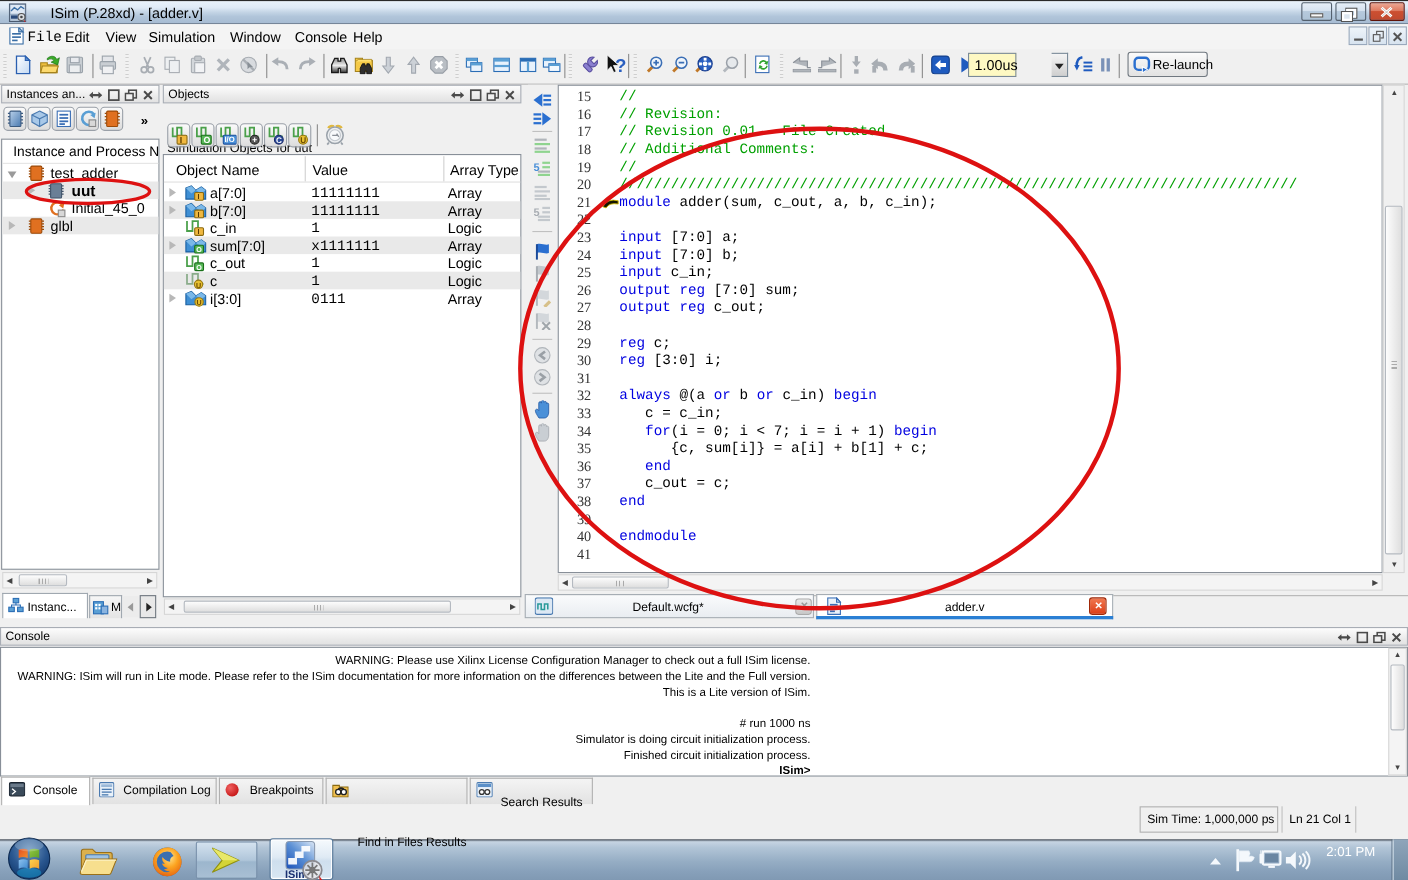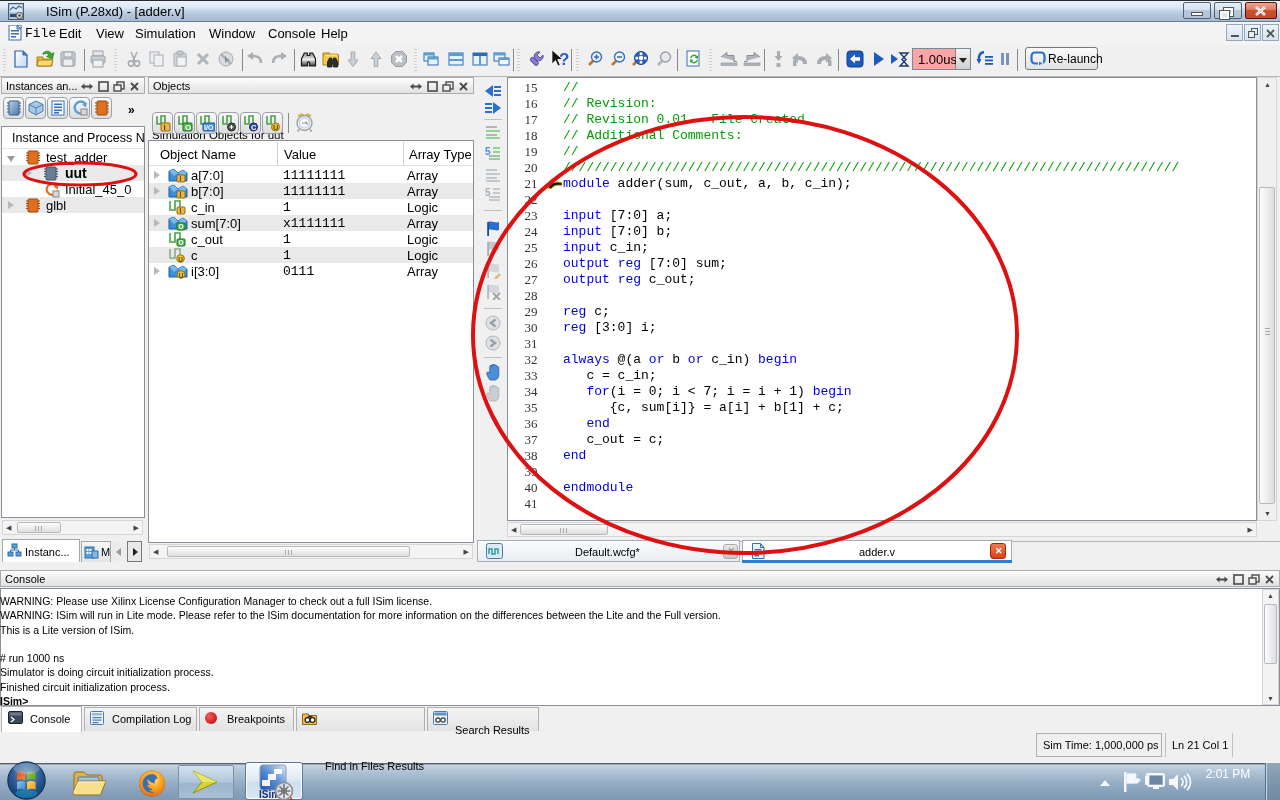--- a/index.html
+++ b/index.html
@@ -53,21 +53,21 @@
 
 .objbtn { position:absolute; top:0px; width:21px; height:22px; border:1px solid #9aa0a8; border-radius:4px; background:linear-gradient(180deg,#fafafa,#dcdcdc); }
 
 
 .code { position:absolute; font-family:"Liberation Mono", monospace; font-size:13px; line-height:16px; white-space:pre; color:#000; }
 .ln { position:absolute; font-family:Liberation Serif, serif; font-size:13px; line-height:16px; color:#333; text-align:center; width:30px; white-space:pre; }
 .kw { color:#0000e0; }
 .cm { color:#00a000; }
 
 
-#console-text { position:absolute; left:0; top:594px; font-size:10.5px; line-height:14.3px; color:#000; }
+#console-text { position:absolute; left:16px; top:594px; font-size:10.5px; line-height:14.3px; color:#000;text-align:right; }
 
 
 .btab { position:absolute; top:707px; height:24px; border:1px solid #b0b0b0; border-bottom:none; background:linear-gradient(180deg,#f4f4f4,#e2e2e2); font-size:12px; }
 .btab.active { background:#fff; height:26px; top:706px; z-index:2; }
 
 
 #taskbar { left:0; top:763px; width:1280px; height:37px;
   background:linear-gradient(180deg,#39424d 0%,#c6d4e2 6%,#b2c5d7 20%,#95adc4 55%,#87a0ba 80%,#8099b3 100%); }
 </style>
 </head>
@@ -341,21 +341,21 @@
 
     <svg class="ticon" style="left:872px;" width="14" height="18">
         <path d="M2 2 l10 7 l-10 7 z" fill="#1f5bbf"></path>
       </svg>
 
     <svg class="ticon" style="left:890px;" width="20" height="18">
         <path d="M1 4 l7 5 l-7 5 z" fill="#1f5bbf"></path>
         <path d="M10 3 h8 l-6 6.5 l6 6.5 h-8 l6 -6.5 z" fill="none" stroke="#16386e" stroke-width="1.4"></path>
       </svg>
 
-    <div class="abs" style="left:912px;top:48px;width:44px;height:22px;background:#fca5a5;border:1px solid #7a8a98;font-size:13px;padding:3px 0 0 5px;">1.00us</div>
+    <div class="abs" style="left:880px;top:48px;width:44px;height:22px;background:#fef9c3;border:1px solid #7a8a98;font-size:13px;padding:3px 0 0 5px;">1.00us</div>
     <div class="abs" style="left:956px;top:48px;width:15px;height:22px;background:linear-gradient(180deg,#f4f4f4,#cfcfcf);border:1px solid #7a8a98;border-left:none;">
         <div style="position:absolute;left:3px;top:9px;width:0;height:0;border-left:4px solid transparent;border-right:4px solid transparent;border-top:5px solid #222;"></div>
       </div>
 
     <svg class="ticon" style="left:976px;" width="18" height="18">
         <path d="M8 2 q-6 1 -5 9" fill="none" stroke="#1f5bbf" stroke-width="2.4"></path>
         <path d="M3 14 l-2.5 -5 l5 0 z" fill="#1f5bbf"></path>
         <rect x="9" y="6" width="8" height="1.8" fill="#1f5bbf"></rect>
         <rect x="9" y="9.5" width="8" height="1.8" fill="#1f5bbf"></rect>
         <rect x="9" y="13" width="8" height="1.8" fill="#1f5bbf"></rect>

